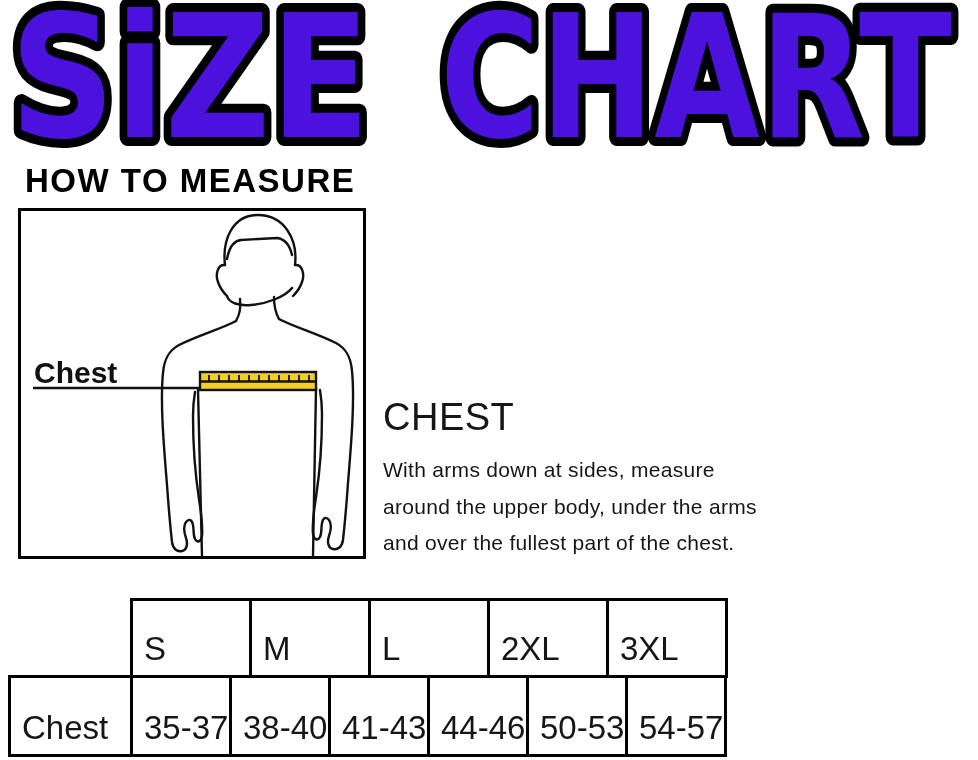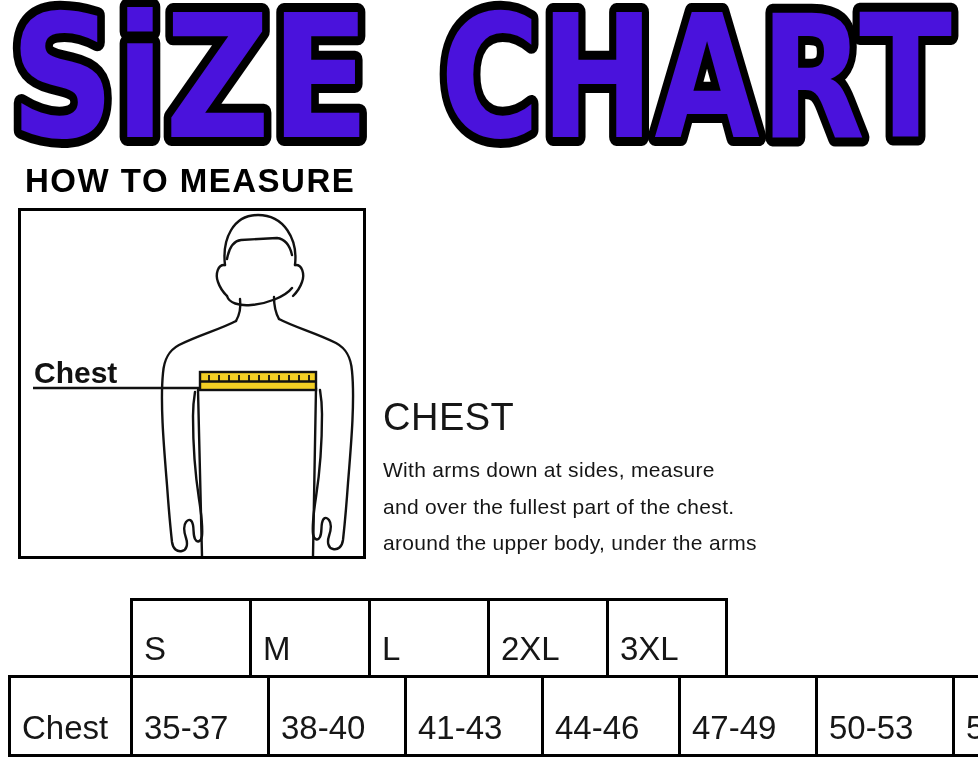--- a/index.html
+++ b/index.html
@@ -57,21 +57,21 @@
   .tdata-row { left:8px;  top:675px; display:flex; }
   .cell {
     box-sizing:border-box;
     border:3px solid #000;
     background:#fff;
     display:flex; align-items:flex-end;
     padding:0 0 7px 11px;
     font-size:33px; color:#161616;
   }
   .thead-row .cell { width:122px; height:80px; }
-  .tdata-row .cell { width:140px; height:82px; }
+  .tdata-row .cell { width:102px; height:82px; }
   .thead-row .cell + .cell, .tdata-row .cell + .cell { margin-left:-3px; }
   .tdata-row .cell.first { width:125px; }
 
   svg { display:block; }
 </style>
 </head>
 <body>
 
 <svg id="title-svg" width="978" height="158" viewBox="0 0 978 158">
   <text x="10" y="137" font-size="172" textLength="360" lengthAdjust="spacingAndGlyphs" stroke-width="18" fill="#4A12DC">SiZE</text>
@@ -125,34 +125,33 @@
                M238,164 V170 M248,164 V170 M258,164 V170 M268,164 V170 M278,164 V170 M288,164 V170" stroke="#111" stroke-width="1.8" fill="none"></path>
     </g>
 
     <text x="13" y="172" font-size="30" font-weight="bold" fill="#111" font-family="Liberation Sans, sans-serif">Chest</text>
   </svg>
 </div>
 
 <div class="abs chest-heading">CHEST</div>
 <div class="abs chest-paragraph">
   <div>With arms down at sides, measure</div>
+  <div>around the upper body, under the arms</div>
   <div>and over the fullest part of the chest.</div>
-  <div>around the upper body, under the arms</div>
 </div>
 
 <div class="abs thead-row">
   <div class="cell">S</div>
   <div class="cell">M</div>
   <div class="cell">L</div>
   <div class="cell">2XL</div>
   <div class="cell">3XL</div>
 </div>
 
 <div class="abs tdata-row">
   <div class="cell first">Chest</div>
   <div class="cell">35-37</div>
   <div class="cell">38-40</div>
   <div class="cell">41-43</div>
   <div class="cell">44-46</div>
-  <div class="cell">47-49</div>
   <div class="cell">50-53</div>
   <div class="cell">54-57</div>
 </div>
 
 </body></html>

